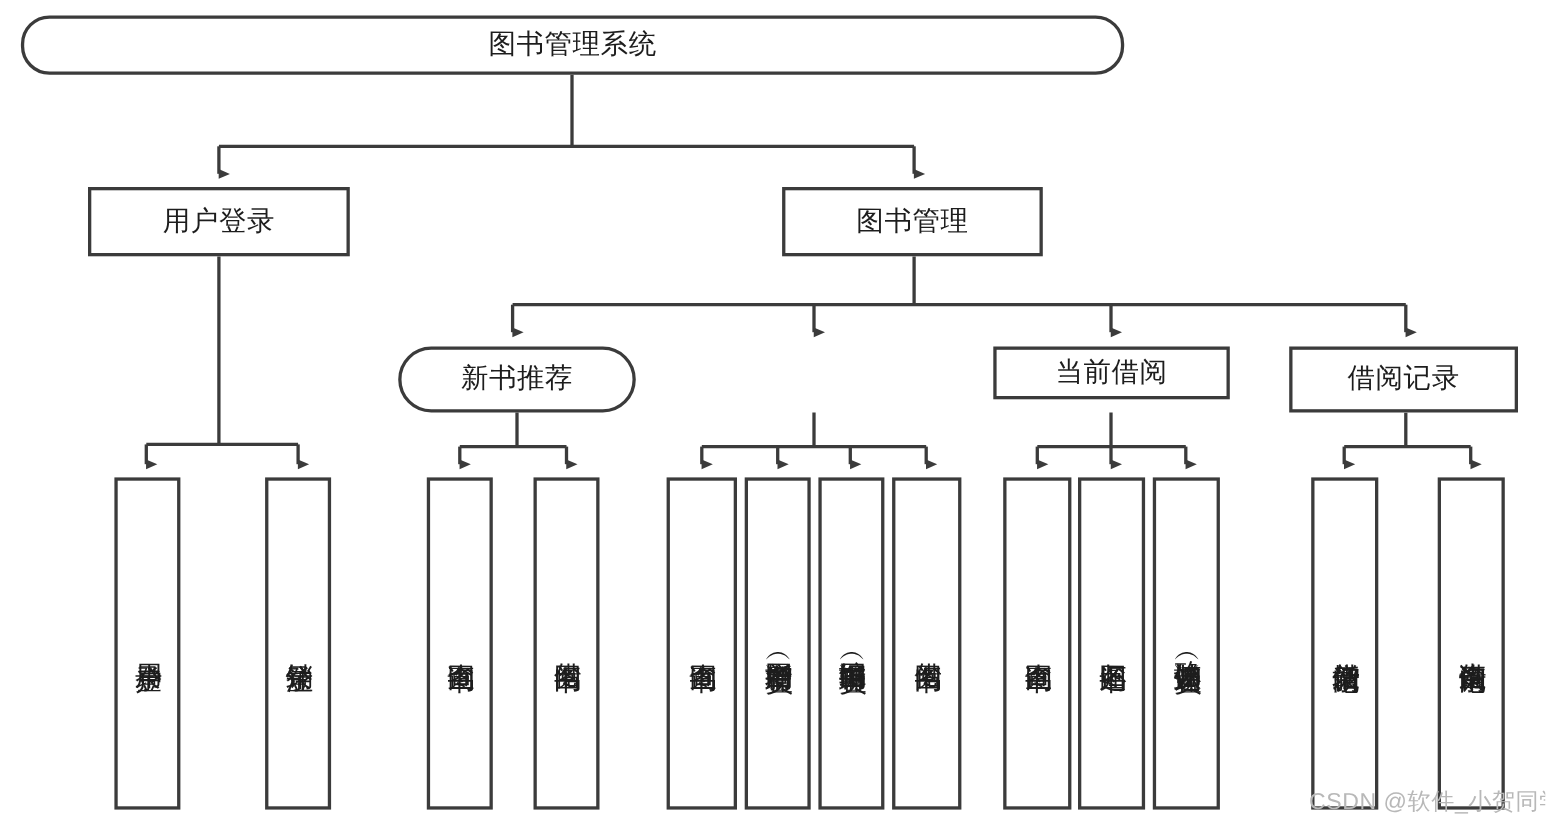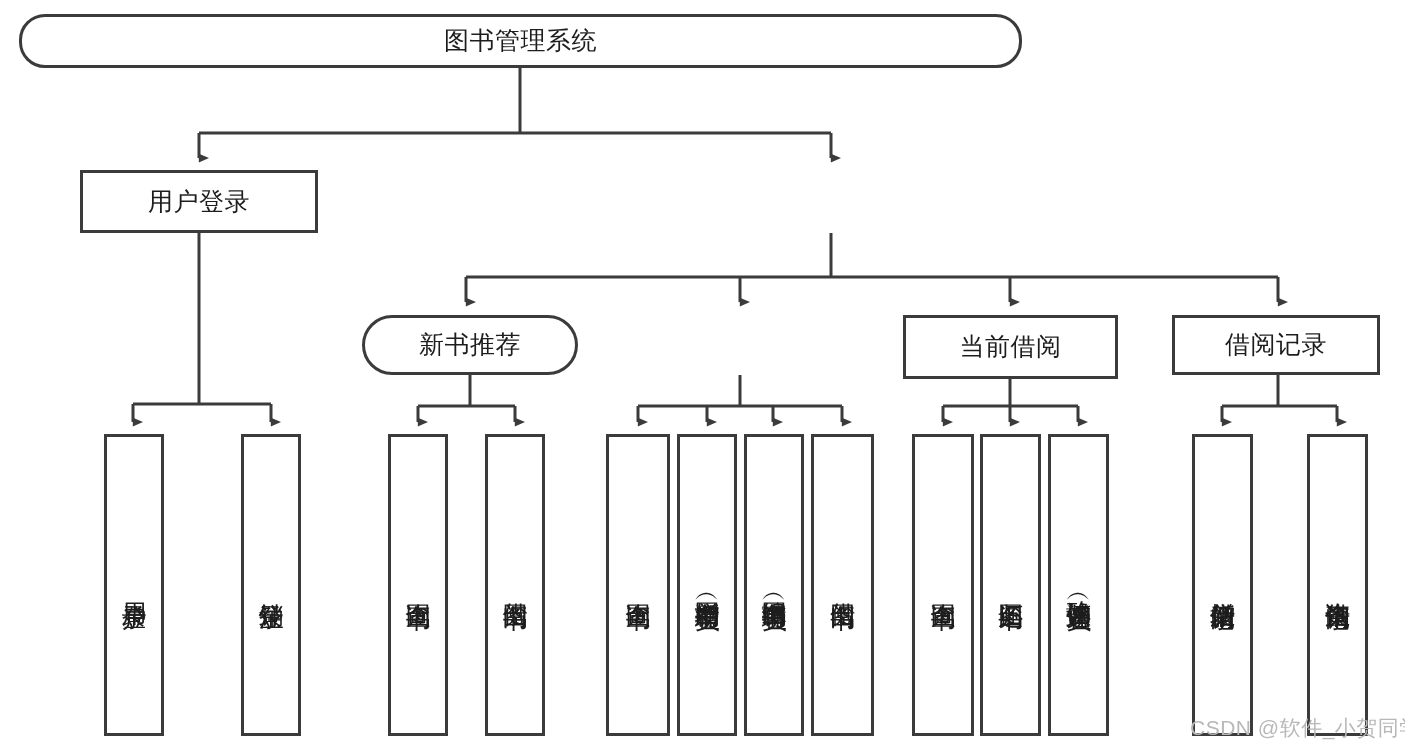--- a/index.html
+++ b/index.html
@@ -119,27 +119,30 @@
   </svg>
 
   <div class="node node-h" style="left:19px; top:14px; width:1003px; height:54px;border-radius:26px;">
     <span class="label">图书管理系统</span>
   </div>
 
   <div class="node node-h" style="left:80px; top:170px; width:238px; height:63px;">
     <span class="label">用户登录</span>
   </div>
 
+  <div class="node node-h" style="left:711px; top:170px; width:237px; height:63px;">
+    <span class="label">图书管理</span>
+  </div>
 
   <div class="node node-h" style="left:362px; top:315px; width:216px; height:60px;border-radius:30px;">
     <span class="label">新书推荐</span>
   </div>
 
 
-  <div class="node node-h" style="left:903px; top:315px; width:215px; height:64px;">
+  <div class="node node-h" style="left:903px; top:315px; width:215px; height:48px;">
     <span class="label">当前借阅</span>
   </div>
 
   <div class="node node-h" style="left:1172px; top:315px; width:208px; height:60px;">
     <span class="label">借阅记录</span>
   </div>
 
   <div class="node node-v" style="left:104px; top:434px; width:60px; height:302px;">
     <span class="label">用户登录</span>
   </div>

